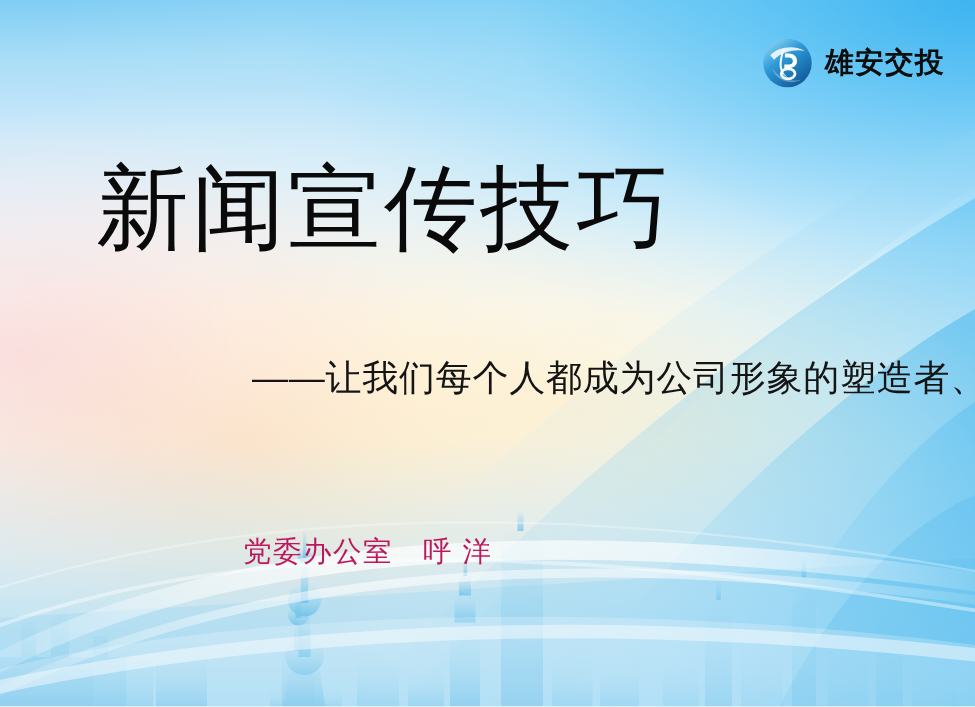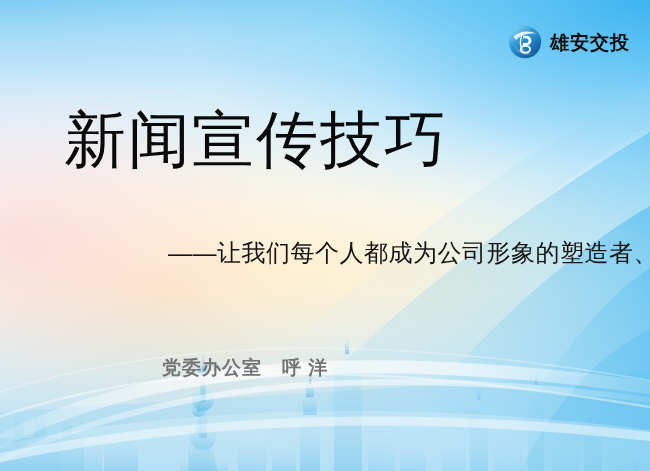--- a/index.html
+++ b/index.html
@@ -129,22 +129,22 @@
     color: #141414;
     letter-spacing: 0.5px;
     white-space: nowrap;
   }
 
   #byline {
     position: absolute;
     left: 162px;
     top: 355px;
     font-size: 19px;
-    font-weight: bold;
-    color: #737373;
+    font-weight: normal;
+    color: #be185d;
     letter-spacing: 1px;
     white-space: nowrap;
   }
 </style>
 </head>
 <body>
 
 <div id="slide">
 
   <div class="bg-layer bg-sky"></div>

